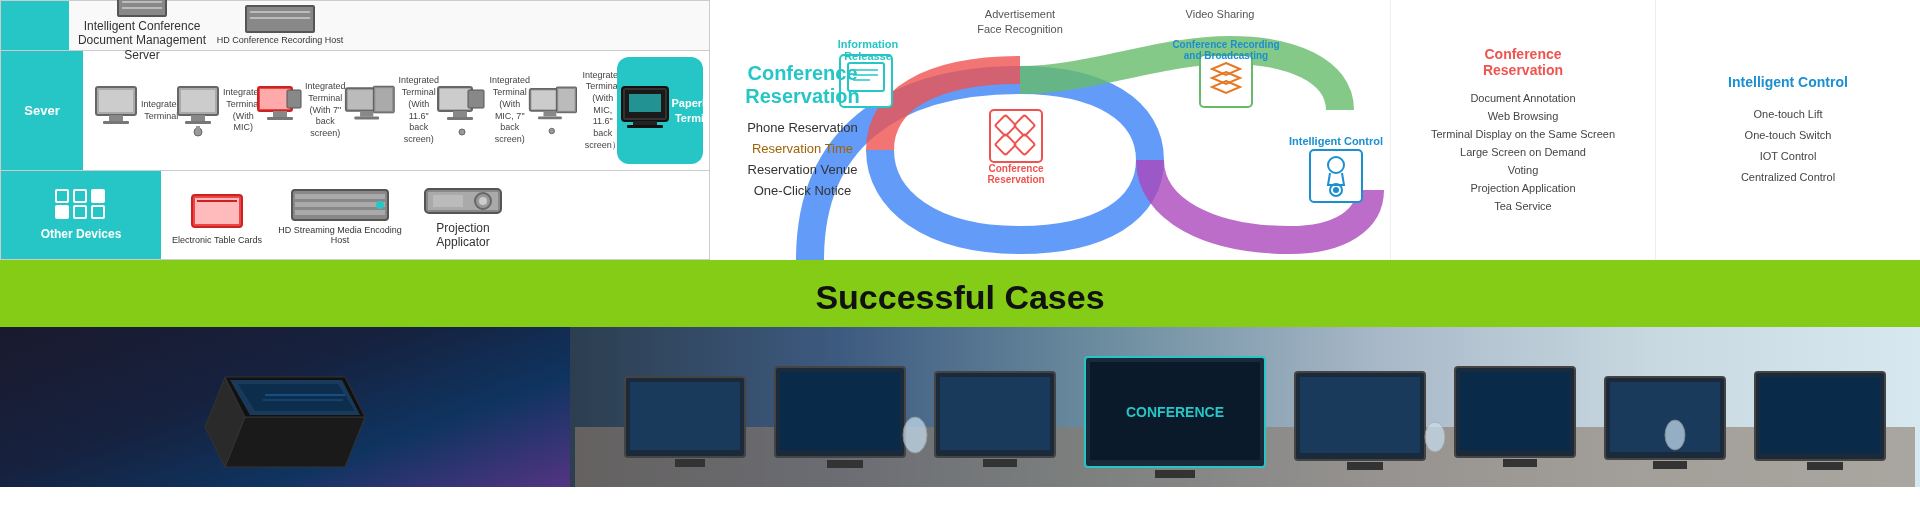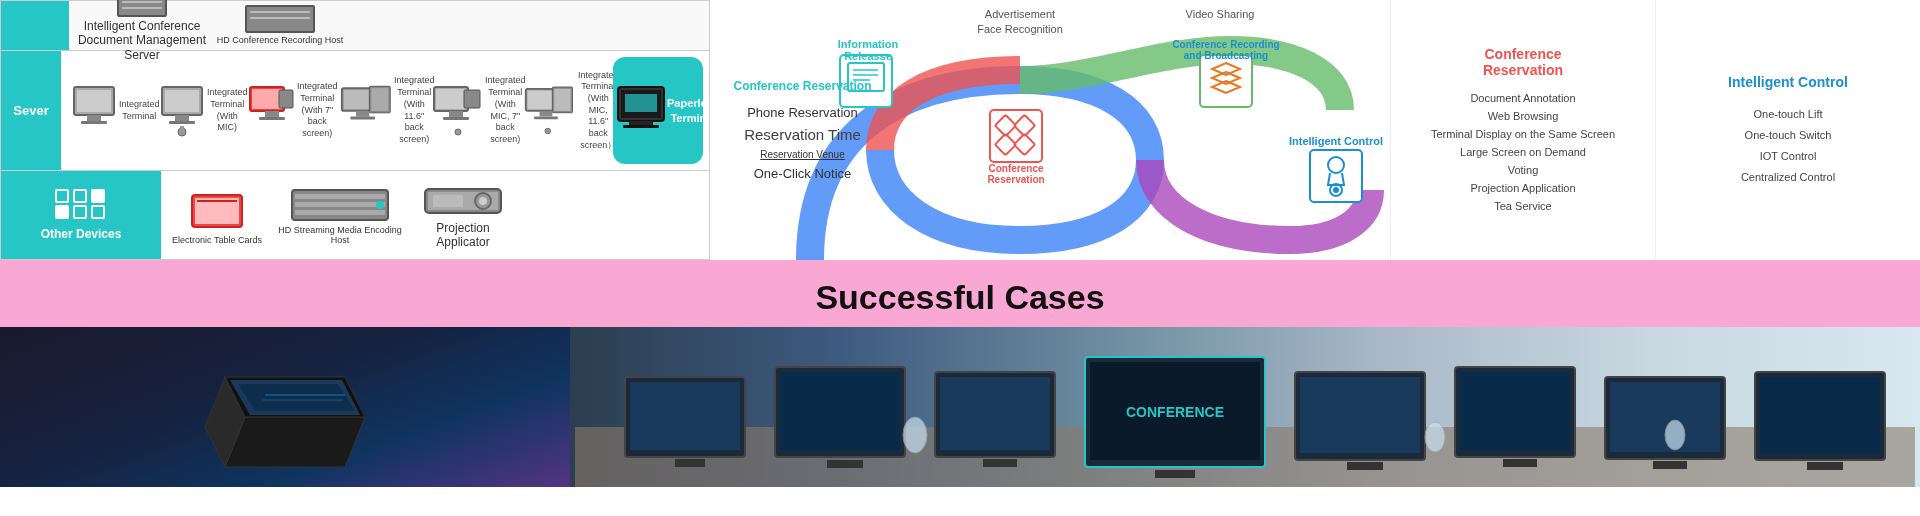--- a/index.html
+++ b/index.html
@@ -33,21 +33,21 @@
       display: flex;
       flex: 1;
       border-bottom: 1px solid #ccc;
     }
 
     .eq-label {
       background: #26c6c6;
       color: white;
       font-weight: bold;
       font-size: 13px;
-      width: 60px;
+      width: 82px;
       display: flex;
       align-items: center;
       justify-content: center;
       text-align: center;
     }
 
     .eq-devices {
       display: flex;
       flex: 1;
       padding: 6px;
@@ -164,21 +164,21 @@
     .arc-svg {
       position: absolute;
       top: 0;
       left: 0;
       width: 100%;
       height: 100%;
     }
 
     
     .bottom-section {
-      background: #f9a8d4;
+      background: #84cc16;
     }
 
     .success-title-row {
       text-align: center;
       padding: 18px 0 10px;
     }
 
     .cases-photo-row {
       display: flex;
       height: 160px;
@@ -440,25 +440,25 @@
 
         <text x="626" y="145" text-anchor="middle" font-size="11" font-weight="bold" fill="#1a8fd1">Intelligent Control</text>
 
         <text x="310" y="18" text-anchor="middle" font-size="11" fill="#555">Advertisement</text>
         <text x="310" y="33" text-anchor="middle" font-size="11" fill="#555">Face Recognition</text>
         <text x="510" y="18" text-anchor="middle" font-size="11" fill="#555">Video Sharing</text>
 
       </svg>
 
       <div style="position:absolute; left:0; top:0; width:185px; height:260px; display:flex; flex-direction:column; justify-content:center; padding:10px 8px;">
-        <div style="font-size:12px; font-weight:bold; color:#26c6c6; text-align:center; margin-bottom:12px;">Conference Reservation</div>
+        <div style="font-size:20px; font-weight:bold; color:#26c6c6; text-align:center; margin-bottom:12px;">Conference Reservation</div>
         <div style="display:flex; flex-direction:column; gap:6px; text-align:center;">
           <div style="font-size:13px; color:#333; font-weight:500;">Phone Reservation</div>
-          <div style="font-size:15px; color:#404040; font-weight:500;">Reservation Time</div>
-          <div style="font-size:10px; color:#333; font-weight:500;text-decoration:underline;">Reservation Venue</div>
+          <div style="font-size:13px; color:#a16207; font-weight:500;">Reservation Time</div>
+          <div style="font-size:13px; color:#333; font-weight:500;">Reservation Venue</div>
           <div style="font-size:13px; color:#333; font-weight:500;">One-Click Notice</div>
         </div>
       </div>
 
     </div>
 
     <div class="right-features">
 
       <div class="feat-col">
         <div class="feat-col-title" style="color:#ef5350; text-align:center;">Conference<br>Reservation</div>

